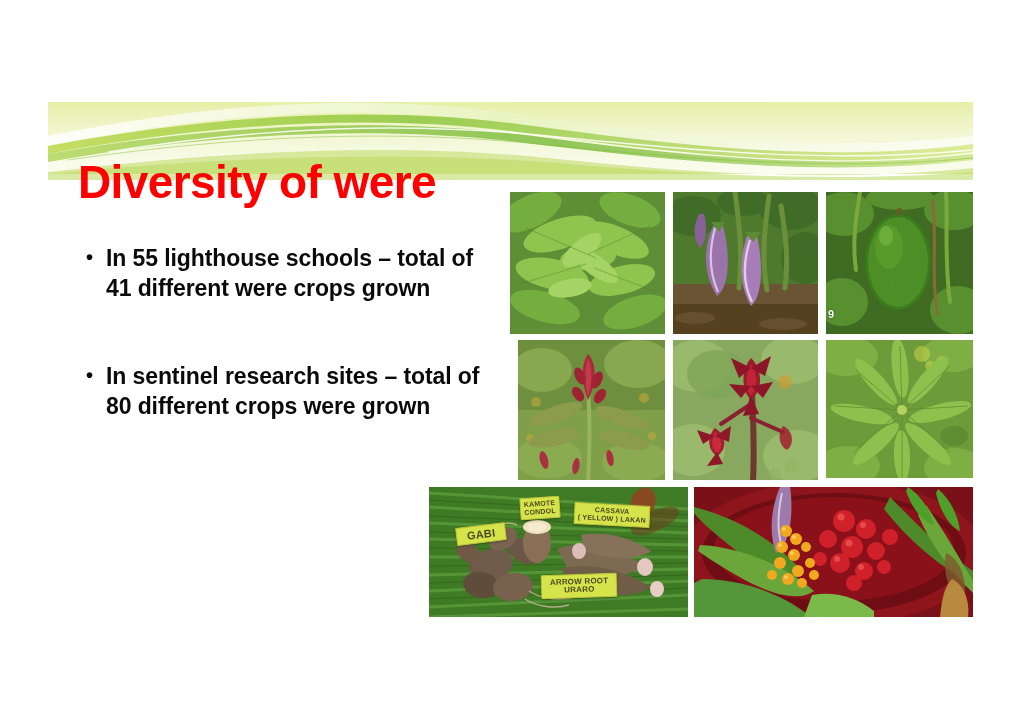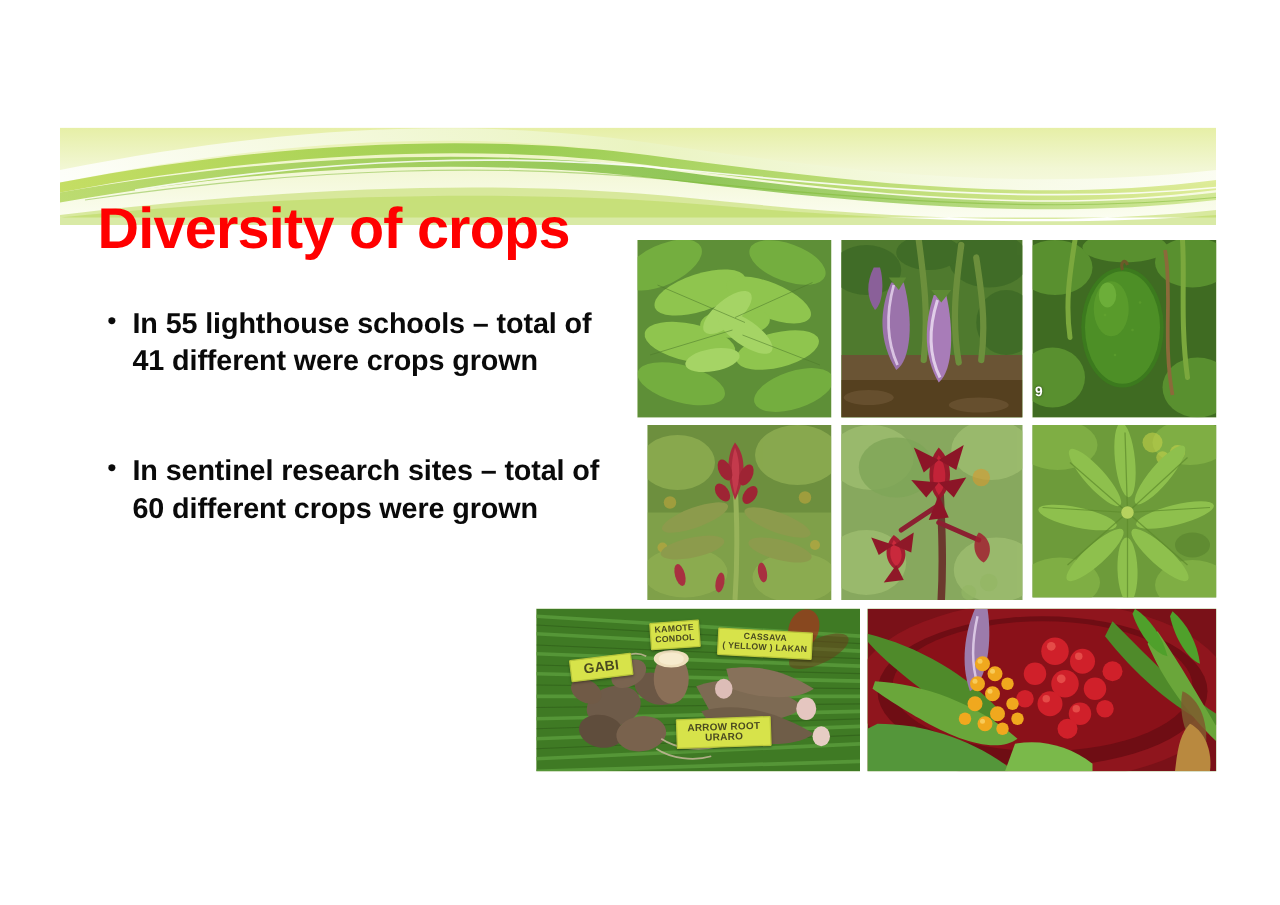--- a/index.html
+++ b/index.html
@@ -186,25 +186,25 @@
       <path d="M0,44 C180,8 330,2 470,22 C620,44 760,62 925,44 L925,34 C760,52 620,34 470,12 C330,-8 180,-2 0,34 Z" fill="url(#ribbonC)" opacity="0.95"></path>
       <path d="M0,52 C170,20 330,12 470,30 C620,50 770,70 925,50 L925,42 C770,62 620,42 470,22 C330,4 170,12 0,44 Z" fill="url(#ribbonA)" opacity="0.85"></path>
       <path d="M0,60 C170,30 330,24 470,40 C620,58 770,76 925,58 L925,52 C770,70 620,52 470,32 C330,16 170,22 0,52 Z" fill="url(#ribbonB)" opacity="0.75"></path>
       <path d="M0,70 C200,46 360,42 500,56 C650,72 790,80 925,66 L925,72 L0,72 Z" fill="#CFE389" opacity="0.8"></path>
       <path d="M0,72 C200,52 380,50 520,62 C660,74 800,80 925,70 L925,78 L0,78 Z" fill="#B9D95C" opacity="0.55"></path>
       <path d="M60,50 C220,24 360,20 500,34 C640,48 780,62 925,48" fill="none" stroke="#FFFFFF" stroke-width="1.4" opacity="0.85"></path>
       <path d="M20,58 C200,32 350,28 490,42 C630,56 780,70 925,56" fill="none" stroke="#7CB82F" stroke-width="0.9" opacity="0.5"></path>
     </svg>
   </div>
 
-  <h1 class="slide-title">Diversity of crops</h1>
+  <h1 class="slide-title">Diversity of were</h1>
 
   <div class="body-text">
     <p class="bullet">In 55 lighthouse schools – total of 41 different were crops grown</p>
-    <p class="bullet">In sentinel research sites – total of 60 different crops were grown</p>
+    <p class="bullet">In sentinel research sites – total of 80 different crops were grown</p>
   </div>
 
   <div class="collage">
 
     <div class="photo p1">
       <svg viewBox="0 0 155 142" preserveAspectRatio="none" xmlns="http://www.w3.org/2000/svg">
         <rect width="155" height="142" fill="#5e8f37"></rect>
         <g fill="#74ae3f">
           <ellipse cx="20" cy="20" rx="34" ry="16" transform="rotate(-25 20 20)"></ellipse>
           <ellipse cx="120" cy="18" rx="32" ry="15" transform="rotate(20 120 18)"></ellipse>

